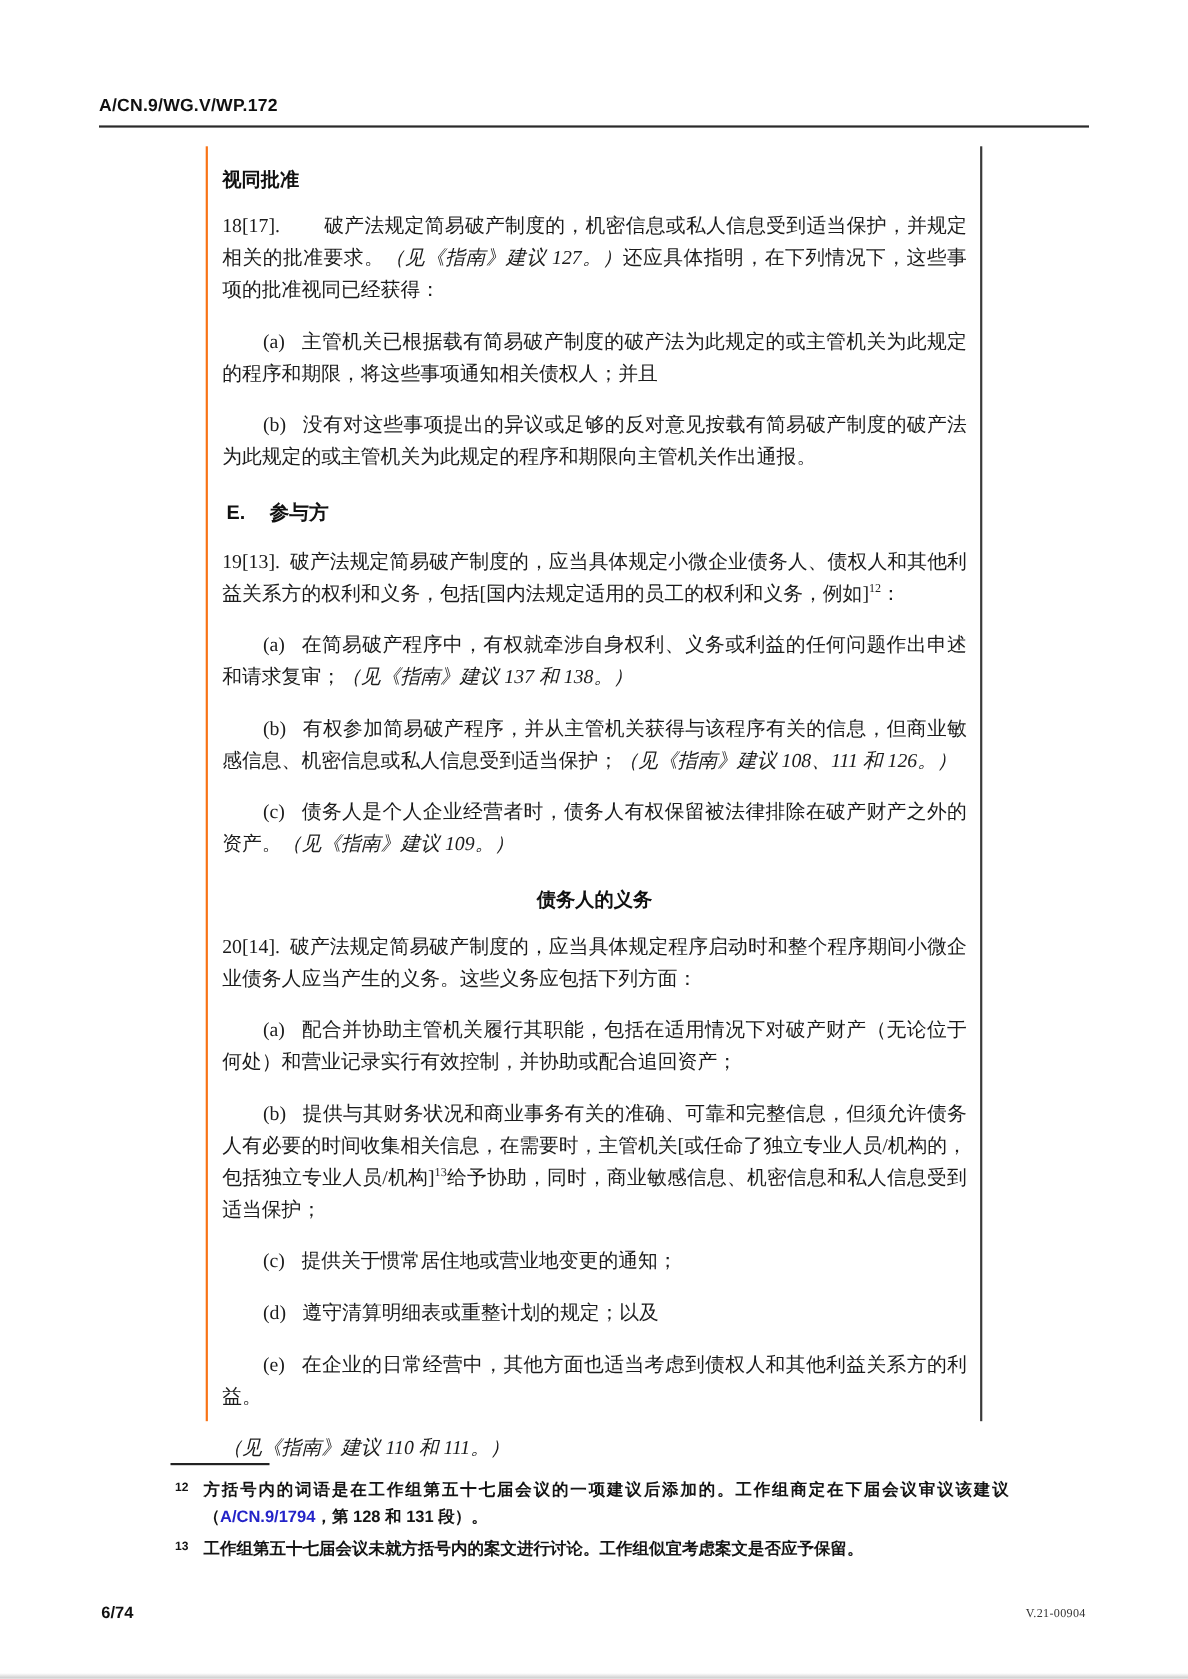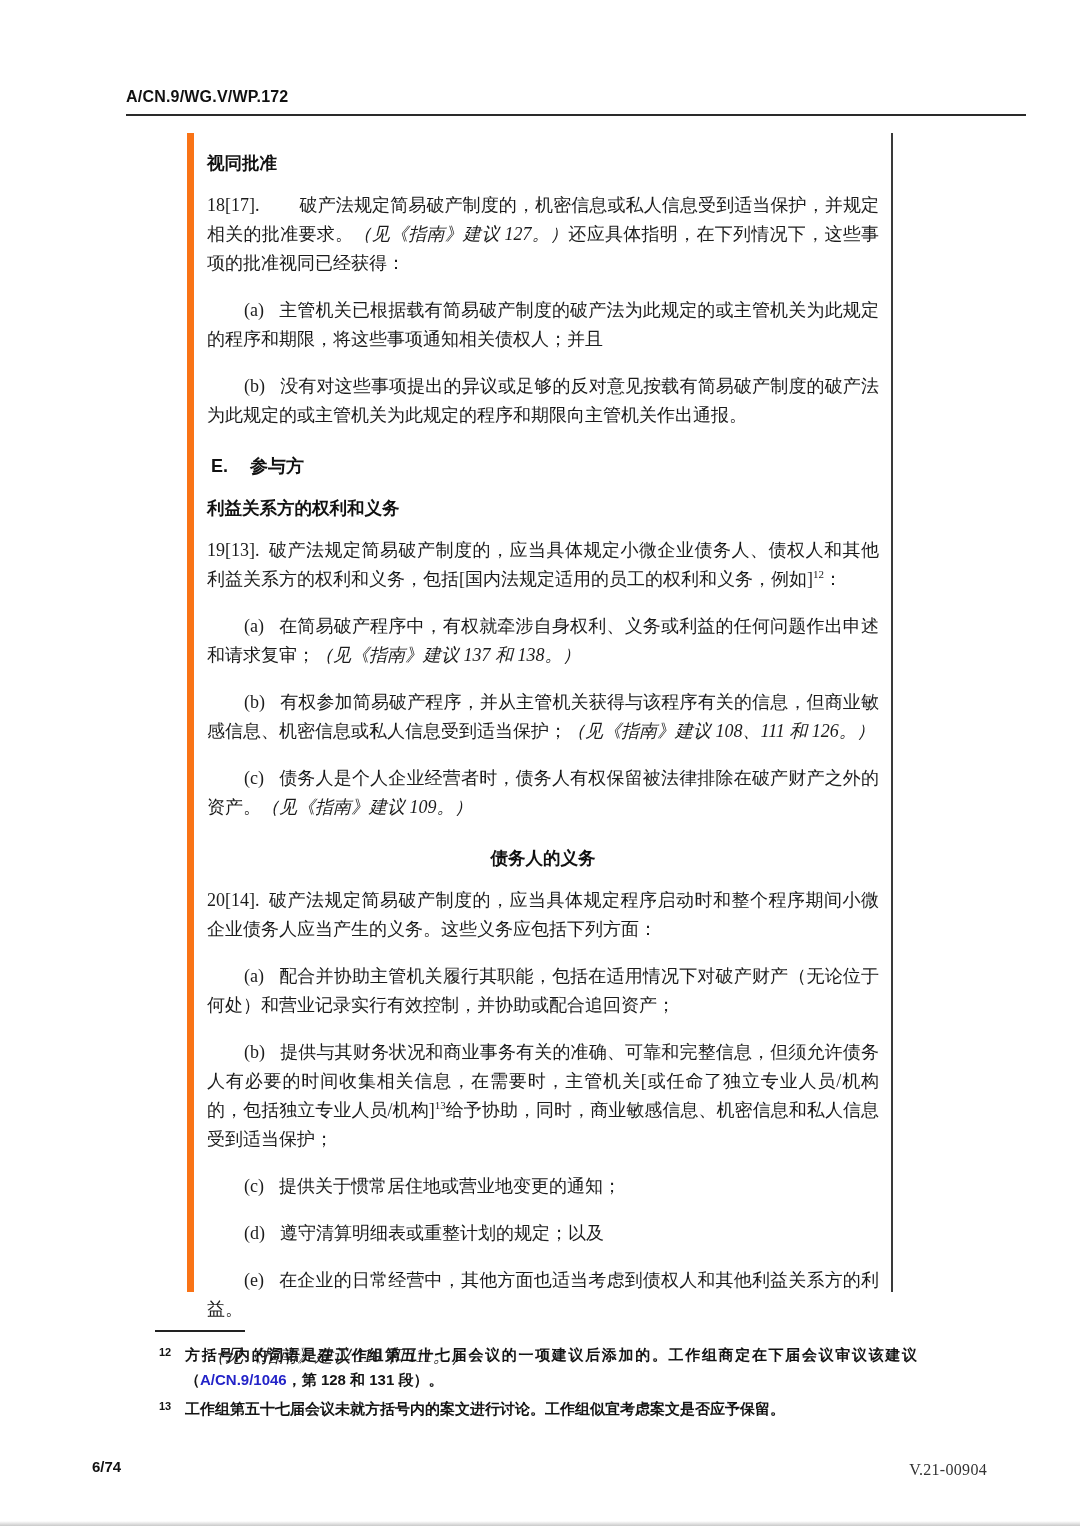--- a/index.html
+++ b/index.html
@@ -6,32 +6,32 @@
   html,body { background:#ffffff; }
   body {
     width:1080px; height:1526px;
     position:relative;
     font-family:"Liberation Serif", serif;
     color:#1b1b1b;
     overflow:hidden;
   }
 
   
-  .header { position:absolute; left:90px; top:88px; width:900px;margin-left:36px; }
+  .header { position:absolute; left:90px; top:88px; width:900px; }
   .doc-symbol {
     font-family:"Liberation Sans", sans-serif;
     font-weight:bold; font-size:16px; letter-spacing:0.2px; color:#111;
   }
   .header-rule { margin-top:8px; height:0; border-bottom:2px solid #2a2a2a; width:100%; }
 
   
   .content {
     position:absolute; left:187px; top:133px;
     width:706px; height:1159px;
-    border-left:7px solid #f97316;
+    border-left:2px solid #f97316;
     border-right:2px solid #3a3a3a;
     padding:12px 12px 0 13px;
   }
   .runhead {
     font-family:"Liberation Sans", sans-serif;
     font-weight:bold; font-size:17.5px; color:#111;
     margin:6px 0 16px 0;
   }
   .section-head {
     font-family:"Liberation Sans", sans-serif;
@@ -69,21 +69,21 @@
 
   
   .page-num {
     position:absolute; left:92px; top:1458px;
     font-family:"Liberation Sans", sans-serif;
     font-weight:bold; font-size:15px; color:#111;
   }
   .doc-code {
     position:absolute; right:93px; top:1461px;
     font-family:"Liberation Serif", serif;
-    font-size:16px; color:#333; letter-spacing:0.3px;
+    font-size:11px; color:#333; letter-spacing:0.3px;
   }
 
   
   .scan-edge {
     position:absolute; left:0; right:0; bottom:0; height:5px;
     background:linear-gradient(to bottom, #ffffff, #c9c9c9);
   }
 </style>
 </head>
 <body>
@@ -98,21 +98,20 @@
   <h3 class="runhead">视同批准</h3>
 
   <p class="para"><span class="pnum wide">18[17].</span><span>破产法规定简易破产制度的，机密信息或私人信息受到适当保护，并规定相关的批准要求。</span><span class="ref">（见《指南》建议 127。）</span><span>还应具体指明，在下列情况下，这些事项的批准视同已经获得：</span></p>
 
   <p class="para list"><span class="label">(a)</span><span>主管机关已根据载有简易破产制度的破产法为此规定的或主管机关为此规定的程序和期限，将这些事项通知相关债权人；并且</span></p>
 
   <p class="para list"><span class="label">(b)</span><span>没有对这些事项提出的异议或足够的反对意见按载有简易破产制度的破产法为此规定的或主管机关为此规定的程序和期限向主管机关作出通报。</span></p>
 
   <h2 class="section-head"><span class="sec-letter">E.</span><span>参与方</span></h2>
 
-  <h3 class="runhead">利益关系方的权利和义务</h3>
 
   <p class="para"><span class="pnum narrow">19[13].</span><span>破产法规定简易破产制度的，应当具体规定小微企业债务人、债权人和其他利益关系方的权利和义务，包括[国内法规定适用的员工的权利和义务，例如]</span><sup class="fnref">12</sup><span>：</span></p>
 
   <p class="para list"><span class="label">(a)</span><span>在简易破产程序中，有权就牵涉自身权利、义务或利益的任何问题作出申述和请求复审；</span><span class="ref">（见《指南》建议 137 和 138。）</span></p>
 
   <p class="para list"><span class="label">(b)</span><span>有权参加简易破产程序，并从主管机关获得与该程序有关的信息，但商业敏感信息、机密信息或私人信息受到适当保护；</span><span class="ref">（见《指南》建议 108、111 和 126。）</span></p>
 
   <p class="para list"><span class="label">(c)</span><span>债务人是个人企业经营者时，债务人有权保留被法律排除在破产财产之外的资产。</span><span class="ref">（见《指南》建议 109。）</span></p>
 
   <h3 class="runhead" style="margin-top:24px;text-align:center;">债务人的义务</h3>
@@ -129,21 +128,21 @@
 
   <p class="para list"><span class="label">(e)</span><span>在企业的日常经营中，其他方面也适当考虑到债权人和其他利益关系方的利益。</span></p>
 
   <p class="ref-line">（见《指南》建议 110 和 111。）</p>
 
 </main>
 
 <footer class="footnotes">
   <div class="fn-rule"></div>
   <div class="fn">
-    <sup class="fn-num">12</sup><span>方括号内的词语是在工作组第五十七届会议的一项建议后添加的。工作组商定在下届会议审议该建议（</span><a href="#" class="fn-link">A/CN.9/1046</a><span>，第 128 和 131 段）。</span>
+    <sup class="fn-num">12</sup><span>方括号内的词语是在工作组第五十七届会议的一项建议后添加的。工作组商定在下届会议审议该建议（</span><a href="#" class="fn-link">A/CN.9/1794</a><span>，第 128 和 131 段）。</span>
   </div>
   <div class="fn">
     <sup class="fn-num">13</sup><span>工作组第五十七届会议未就方括号内的案文进行讨论。工作组似宜考虑案文是否应予保留。</span>
   </div>
 </footer>
 
 <div class="page-num">6/74</div>
 <div class="doc-code">V.21-00904</div>
 <div class="scan-edge"></div>
 

